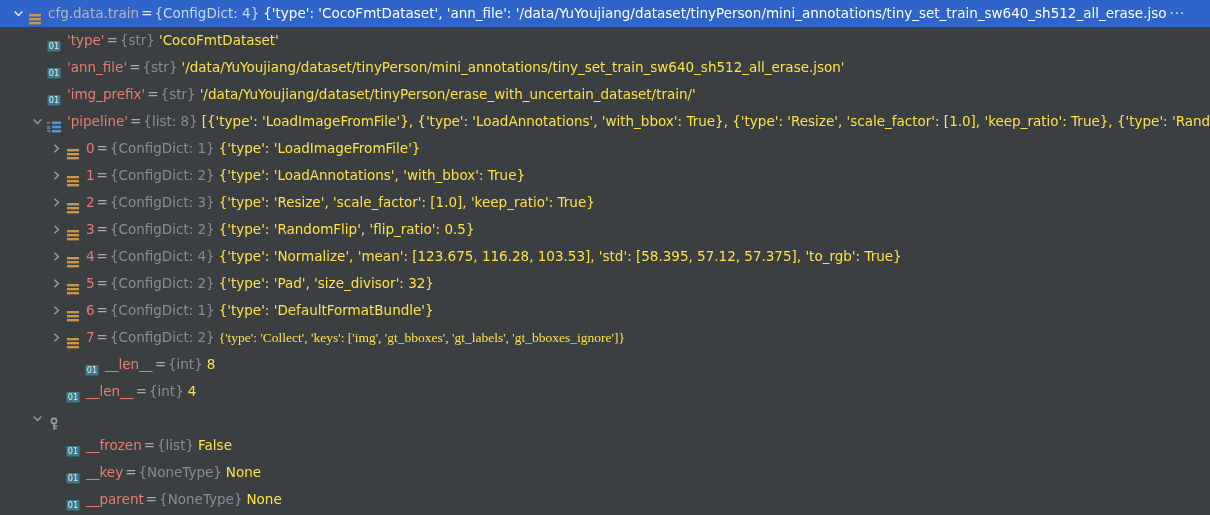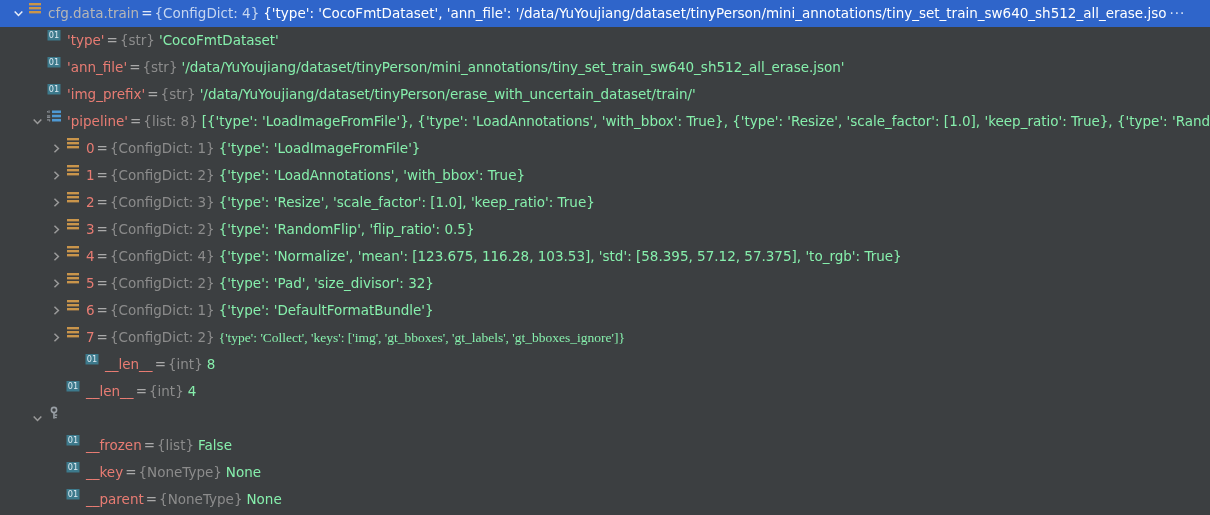--- a/index.html
+++ b/index.html
@@ -44,34 +44,34 @@
     justify-content: center;
     flex: 0 0 16px;
   }
   .chevron svg { display: block; }
   .spacer { flex: 0 0 auto; height: 1px; }
   .icon {
     width: 18px;
     min-width: 18px;
     height: 27px;
     display: inline-flex;
-    align-items: flex-start;
+    align-items: flex-end;
     justify-content: center;
     flex: 0 0 18px;
     margin-right: 4px;
   }
   .icon svg { display: block; }
   .txt { display: inline-block; white-space: pre; }
   .k-name { color: #E87C73; }
   .k-idx  { color: #E87C73; }
   .eq     { color: #A9A9A9; padding: 0 2px; }
   .row.selected .eq { color: #DCE6F7; }
   .vtype  { color: #8C8C8C; }
   .row.selected .vtype { color: #C6D6F0; }
-  .vval   { color: #86efac; }
+  .vval   { color: #fde047; }
   .row.selected .vval { color: #FFFFFF; }
   .plain  { color: #B6B6B6; }
   .ellipsis {
     color: #DCE6F7;
     padding-left: 3px;
     letter-spacing: 1px;
   }
   .tail { flex: 1 1 auto; min-width: 0; overflow: hidden; }
 </style>
 </head>

